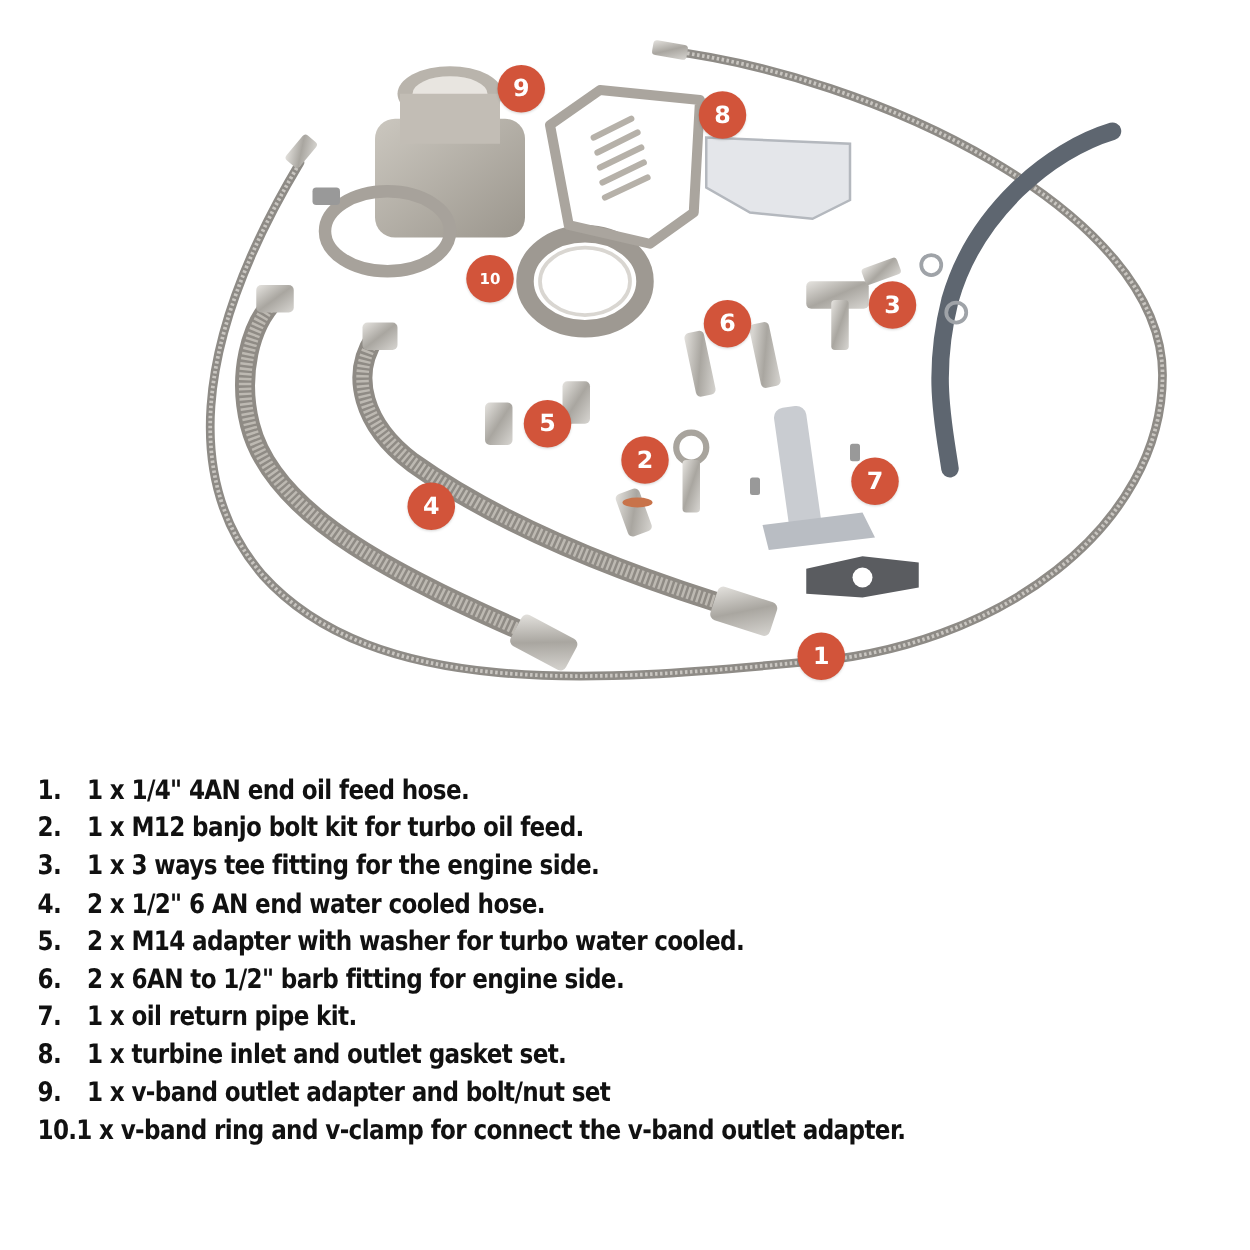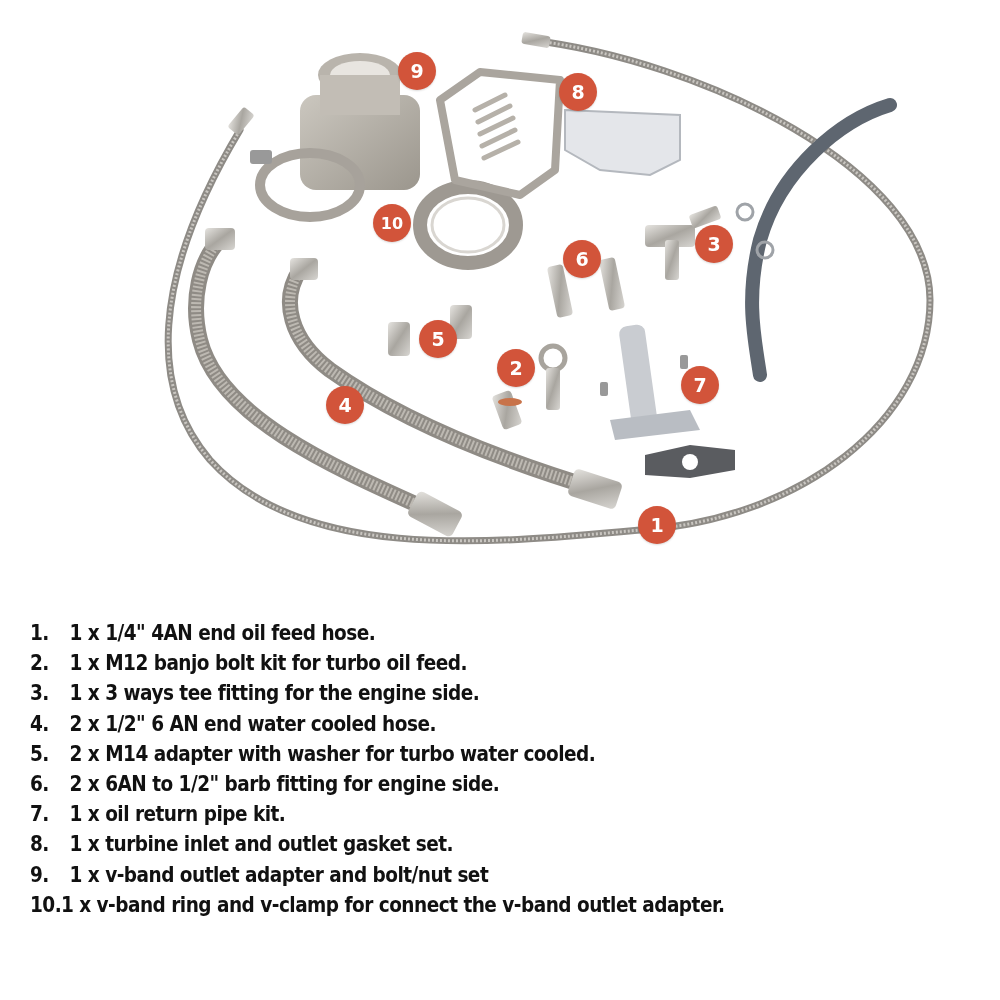--- a/index.html
+++ b/index.html
@@ -5,21 +5,21 @@
     html, body { margin: 0; padding: 0; background: #ffffff; }
     body { width: 1000px; height: 1000px; position: relative; overflow: hidden; font-family: "DejaVu Sans", sans-serif; }
     .photo { position: absolute; left: 0; top: 0; width: 1000px; height: 600px; }
     .photo svg { position: absolute; left: 0; top: 0; }
     .badge {
       position: absolute; width: 38px; height: 38px; border-radius: 50%;
       background: #d2543a; color: #ffffff; font-weight: bold; font-size: 19px;
       display: flex; align-items: center; justify-content: center;
       font-family: "DejaVu Sans", sans-serif; box-shadow: 0 1px 2px rgba(0,0,0,0.15);
     }
-    .badge.two { font-size: 16px; }
+    .badge.two { font-size: 12px; }
     .list { position: absolute; left: 30px; top: 618px; margin: 0; padding: 0; list-style: none; }
     .list li {
       font-family: "DejaVu Sans", sans-serif; font-weight: bold; font-size: 21.5px;
       line-height: 30.2px; color: #111111; white-space: nowrap; letter-spacing: -0.6px;
       transform: scaleX(0.86); transform-origin: left center;
     }
     .list .num { display: inline-block; width: 46px; }
   </style>
 </head>
 <body>

